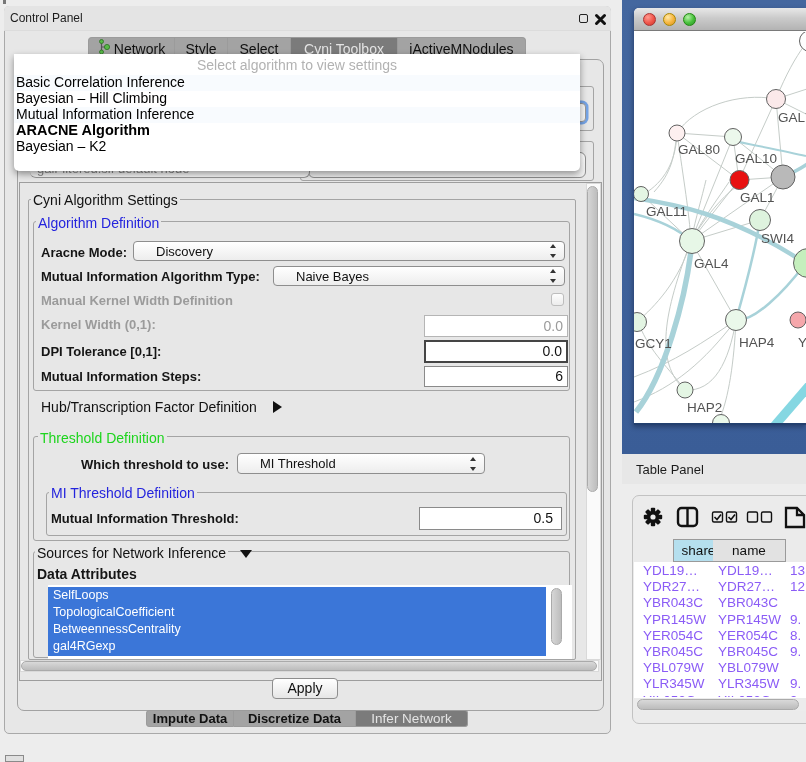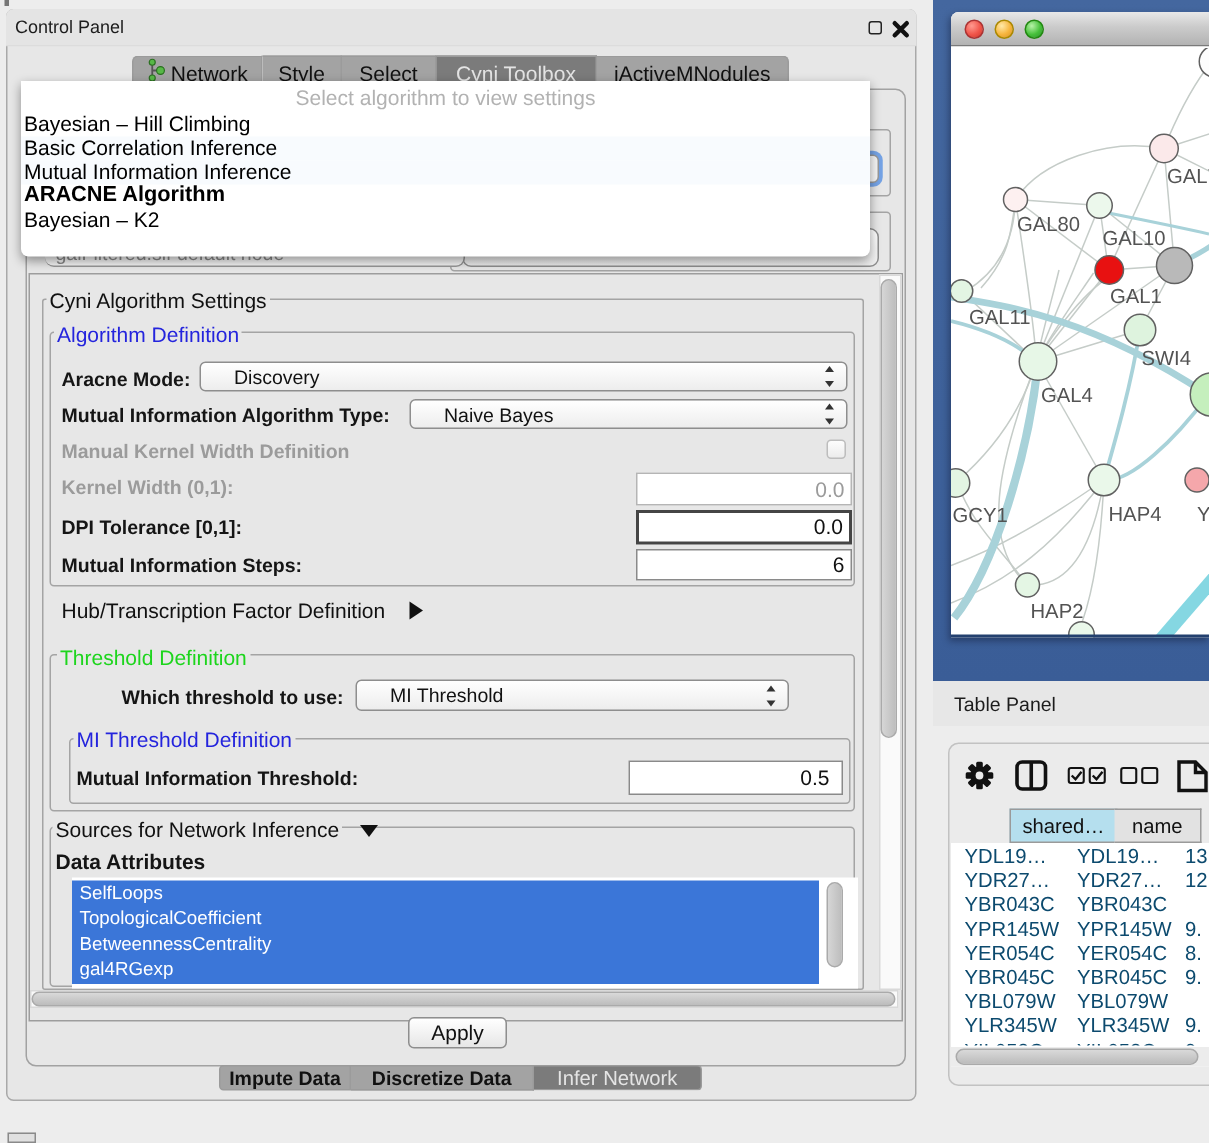--- a/index.html
+++ b/index.html
@@ -52,21 +52,21 @@
 #bluedesk { left:622px; top:0; width:184px; height:454px; background:linear-gradient(#44679f,#3a5d97); }
 #macwin { left:634px; top:8px; width:172px; height:417px; background:#fff; border-radius:5px 0 0 0; box-shadow:-1px 2px 5px rgba(0,0,20,0.35);}
 #mactitle { left:0; top:0; width:100%; height:23px; border-radius:5px 0 0 0;
   background:linear-gradient(#e8e8e8,#cbcbcb 45%,#b3b3b3); border-bottom:1px solid #7a7a7a; position:absolute;}
 .light { position:absolute; top:5px; width:13px; height:13px; border-radius:50%; }
 #tpbar { left:622px; top:454px; width:184px; height:30px; background:#e7e7e7; }
 #tpbar span { position:absolute; left:14px; top:8px; font-size:13px; color:#1c1c1c; }
 #tpanel { left:632px; top:495px; width:184px; height:229px; background:#ebebeb; border:1px solid #c2c2c2; border-radius:7px; }
 
 .th { top:539px; height:23px; border:1px solid #9a9a9a; border-left:none; font-size:13.5px; color:#111; text-align:center; line-height:22px; position:absolute;margin-left:39px;}
-.trow { position:absolute; font-size:13.5px; color:#0c4a6e; white-space:nowrap; }
+.trow { position:absolute; font-size:13.5px; color:#8b5cf6; white-space:nowrap; }
 </style>
 </head>
 <body>
 
 <div class="abs" style="left:3px;top:0;width:3px;height:4px;background:#777;"></div>
 
 <div id="cpwin" class="abs"></div>
 <div id="titlebar" class="abs"></div>
 <div id="cptitle" class="abs">Control Panel</div>
 <div id="btnfloat" class="abs"></div>
@@ -119,21 +119,21 @@
 <div class="field abs" style="left:424px;top:340px;width:144px;height:23px;line-height:19px;border:2px solid #454545;font-size:14px;padding-right:4px;">0.0</div>
 <div class="lbl abs" style="left:41px;top:369px;">Mutual Information Steps:</div>
 <div class="field abs" style="left:424px;top:366px;width:144px;height:21px;line-height:19px;font-size:14px;padding-right:4px;">6</div>
 
 <div class="abs" style="left:41px;top:399px;font-size:14px;color:#111;">Hub/Transcription Factor Definition</div>
 <div class="abs" style="left:273px;top:401px;width:0;height:0;border:6px solid transparent;border-left:9px solid #111;"></div>
 
 <div class="group abs" style="left:33px;top:436px;width:537px;height:105px;"></div>
 <div class="glabel abs" style="left:38px;top:430px;color:#1dd51d;">Threshold Definition</div>
 <div class="lbl abs" style="left:81px;top:457px;">Which threshold to use:</div>
-<div class="combo abs" style="left:237px;top:453px;width:289px;height:21px;line-height:20px;">MI Threshold<span class="arrows"></span></div>
+<div class="combo abs" style="left:237px;top:453px;width:248px;height:21px;line-height:20px;">MI Threshold<span class="arrows"></span></div>
 <div class="group abs" style="left:46px;top:492px;width:521px;height:44px;"></div>
 <div class="glabel abs" style="left:49px;top:485px;color:#2424dd;">MI Threshold Definition</div>
 <div class="lbl abs" style="left:51px;top:511px;">Mutual Information Threshold:</div>
 <div class="field abs" style="left:419px;top:507px;width:143px;height:23px;line-height:21px;font-size:14px;padding-right:8px;">0.5</div>
 
 <div class="group abs" style="left:33px;top:551px;width:537px;height:107px;"></div>
 <div class="abs glabel" style="left:35px;top:545px;color:#111;">Sources for Network Inference</div>
 <div class="abs" style="left:240px;top:550px;width:0;height:0;border:6px solid transparent;border-top:8px solid #111;border-bottom:none;"></div>
 <div class="lbl abs" style="left:37px;top:566px;font-size:14px;">Data Attributes</div>
 <div id="list" class="abs"></div>
@@ -142,22 +142,22 @@
 
 <div id="apply" class="abs">Apply</div>
 
 <div class="tab abs" style="top:710px;left:146px;width:88px;height:17px;line-height:16px;border-bottom:1px solid #9b9b9b;border-radius:3px 0 0 3px;font-weight:bold;font-size:13px;">Impute Data</div>
 <div class="tab abs" style="top:710px;left:234px;width:122px;height:17px;line-height:16px;border-bottom:1px solid #9b9b9b;border-left:none;font-weight:bold;font-size:13px;">Discretize Data</div>
 <div class="tab sel abs" style="top:710px;left:356px;width:112px;height:17px;line-height:16px;border-bottom:1px solid #9b9b9b;border-left:none;border-radius:0 3px 3px 0;font-size:13.5px;">Infer Network</div>
 
 <div id="dropdown" class="abs">
   <div id="ddhead">Select algorithm to view settings</div>
   <div style="padding-top:2px;">
+  <div class="dditem" style="background:#f8fbfe;">Basic Correlation Inference</div>
   <div class="dditem">Bayesian – Hill Climbing</div>
-  <div class="dditem" style="background:#f8fbfe;">Basic Correlation Inference</div>
   <div class="dditem" style="background:#f8fbfe;">Mutual Information Inference</div>
   <div class="dditem bold" style="font-size:14.5px;">ARACNE Algorithm</div>
   <div class="dditem">Bayesian – K2</div>
   </div>
 </div>
 
 <div class="abs" style="left:5px;top:755px;width:19px;height:7px;background:#e0e0e0;border:1px solid #8a8a8a;"></div>
 
 <div id="bluedesk" class="abs"></div>
 <div id="macwin" class="abs">
@@ -274,21 +274,21 @@
     <rect x="121.5" y="8" width="10" height="10" rx="1.5"></rect>
   </g>
   <g stroke="#111" stroke-width="1.6" fill="none">
     <path d="M74.5 13 l2.5 2.5 4 -5"></path>
     <path d="M88.5 13 l2.5 2.5 4 -5"></path>
   </g>
   <path d="M146 4 h11 l7 7 v12 h-18 z M157 4 v7 h7" fill="none" stroke="#111" stroke-width="2.3"></path>
 </svg>
 
 <div class="th" style="left:634px;width:72px;background:#b5dfee;border-left:1px solid #9a9a9a;">shared…</div>
-<div class="th" style="left:704px;width:58px;background:#e2e2e2;">name</div>
+<div class="th" style="left:674px;width:73px;background:#e2e2e2;">name</div>
 <div class="th" style="left:785px;width:25px;background:#b5dfee;">A</div>
 <div class="abs" style="left:634px;top:562px;width:172px;height:149px;background:#fff;"></div>
 
 <div id="rows" class="abs" style="left:634px;top:561px;width:172px;height:136px;overflow:hidden;">
     <div class="trow" style="left:9px;top:2px;">YDL19…</div>
     <div class="trow" style="left:84px;top:2px;">YDL19…</div>
     <div class="trow" style="left:156px;top:2px;">13</div>
     <div class="trow" style="left:9px;top:18.2px;">YDR27…</div>
     <div class="trow" style="left:84px;top:18.2px;">YDR27…</div>
     <div class="trow" style="left:156px;top:18.2px;">12</div>

